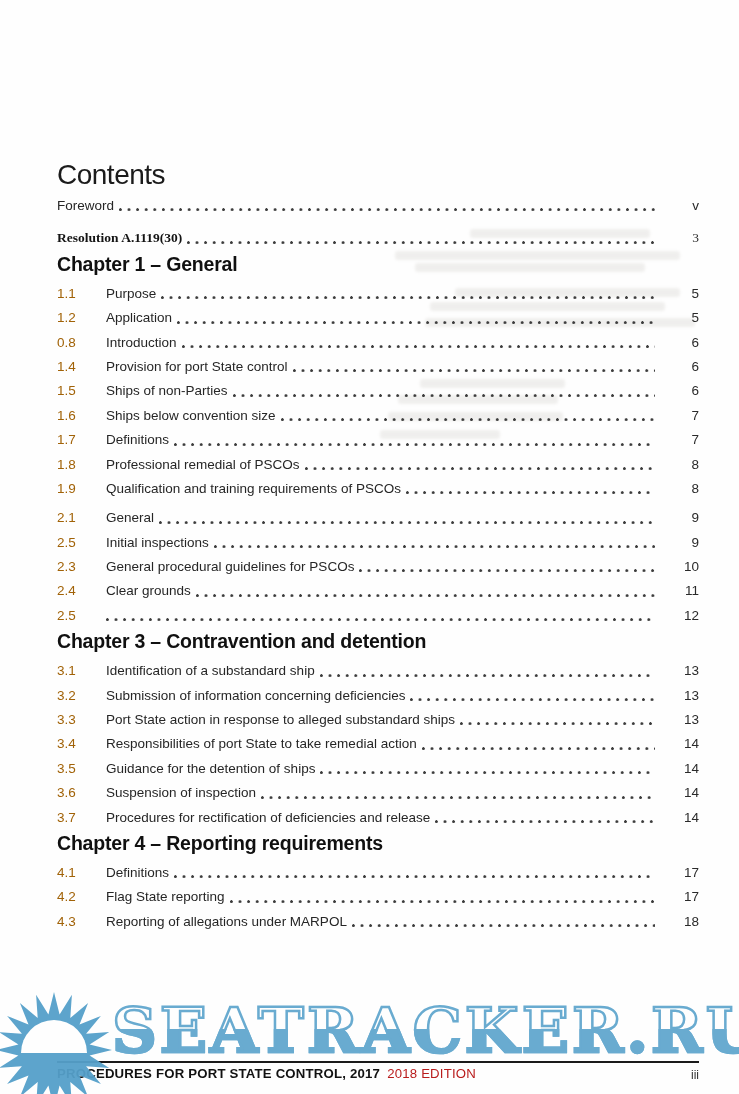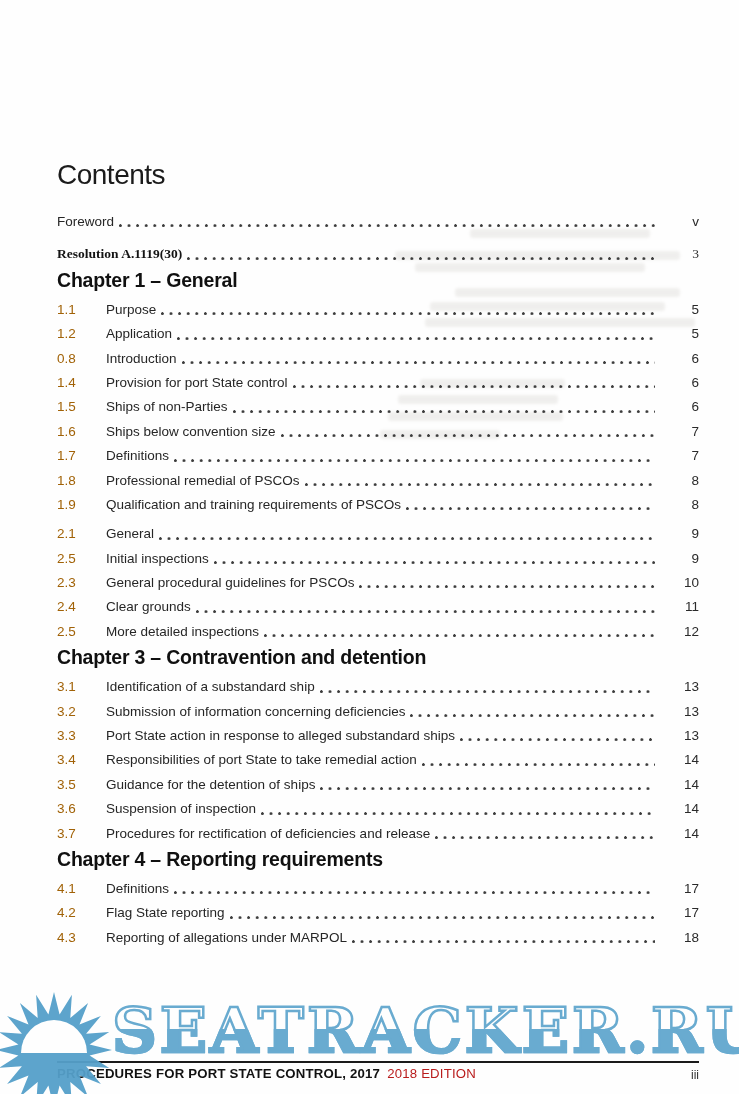--- a/index.html
+++ b/index.html
@@ -20,21 +20,21 @@
   .row{display:flex;align-items:baseline;height:24.4px;font-size:13.5px;line-height:24.4px;color:#262626;}
   .row .num{width:49px;font-weight:400;color:#a16207;flex:none;}
   .row .lbl{white-space:nowrap;padding-right:5px;}
   .row .lbl.bold{font-weight:700;color:#141414;}
   .row .leader{
     flex:1;height:4px;align-self:flex-end;margin-bottom:6px;margin-right:14px;
     background-image:radial-gradient(circle at 1.4px 1.6px,#3d3d3d 1.15px,rgba(0,0,0,0) 1.6px);
     background-size:8.6px 4px;background-repeat:repeat-x;
   }
   .row .pg{width:30px;text-align:right;flex:none;color:#2a2a2a;}
-  .fm1{margin-top:16px;justify-content:space-between;}
+  .fm1{justify-content:space-between;}
   .fm2{margin-top:8px;font-family:Liberation Serif, serif;}
   h2.chap{
     font-size:19.5px;font-weight:700;margin:0;line-height:26px;color:#101010;
     letter-spacing:-.2px;
   }
   .chap-wrap .rows{margin-top:5px;}
   .mt-ch1{margin-top:22px;}
   .mt-ch2{margin-top:16px;}
   .mt-ch3{margin-top:8px;}
   .mt-ch4{margin-top:6px;}
@@ -173,21 +173,20 @@
               <span class="pg">10</span>
             </div>
             <div class="row">
               <span class="num">2.4</span>
               <span class="lbl">Clear grounds</span>
               <span class="leader"></span>
               <span class="pg">11</span>
             </div>
             <div class="row">
               <span class="num">2.5</span>
-              <span class="lbl">More detailed inspections</span>
               <span class="leader"></span>
               <span class="pg">12</span>
             </div>
           </div>
         </div>
         <div class="chap-wrap">
           <h2 class="chap mt-ch3">Chapter 3 – Contravention and detention</h2>
           <div class="rows">
             <div class="row">
               <span class="num">3.1</span>

